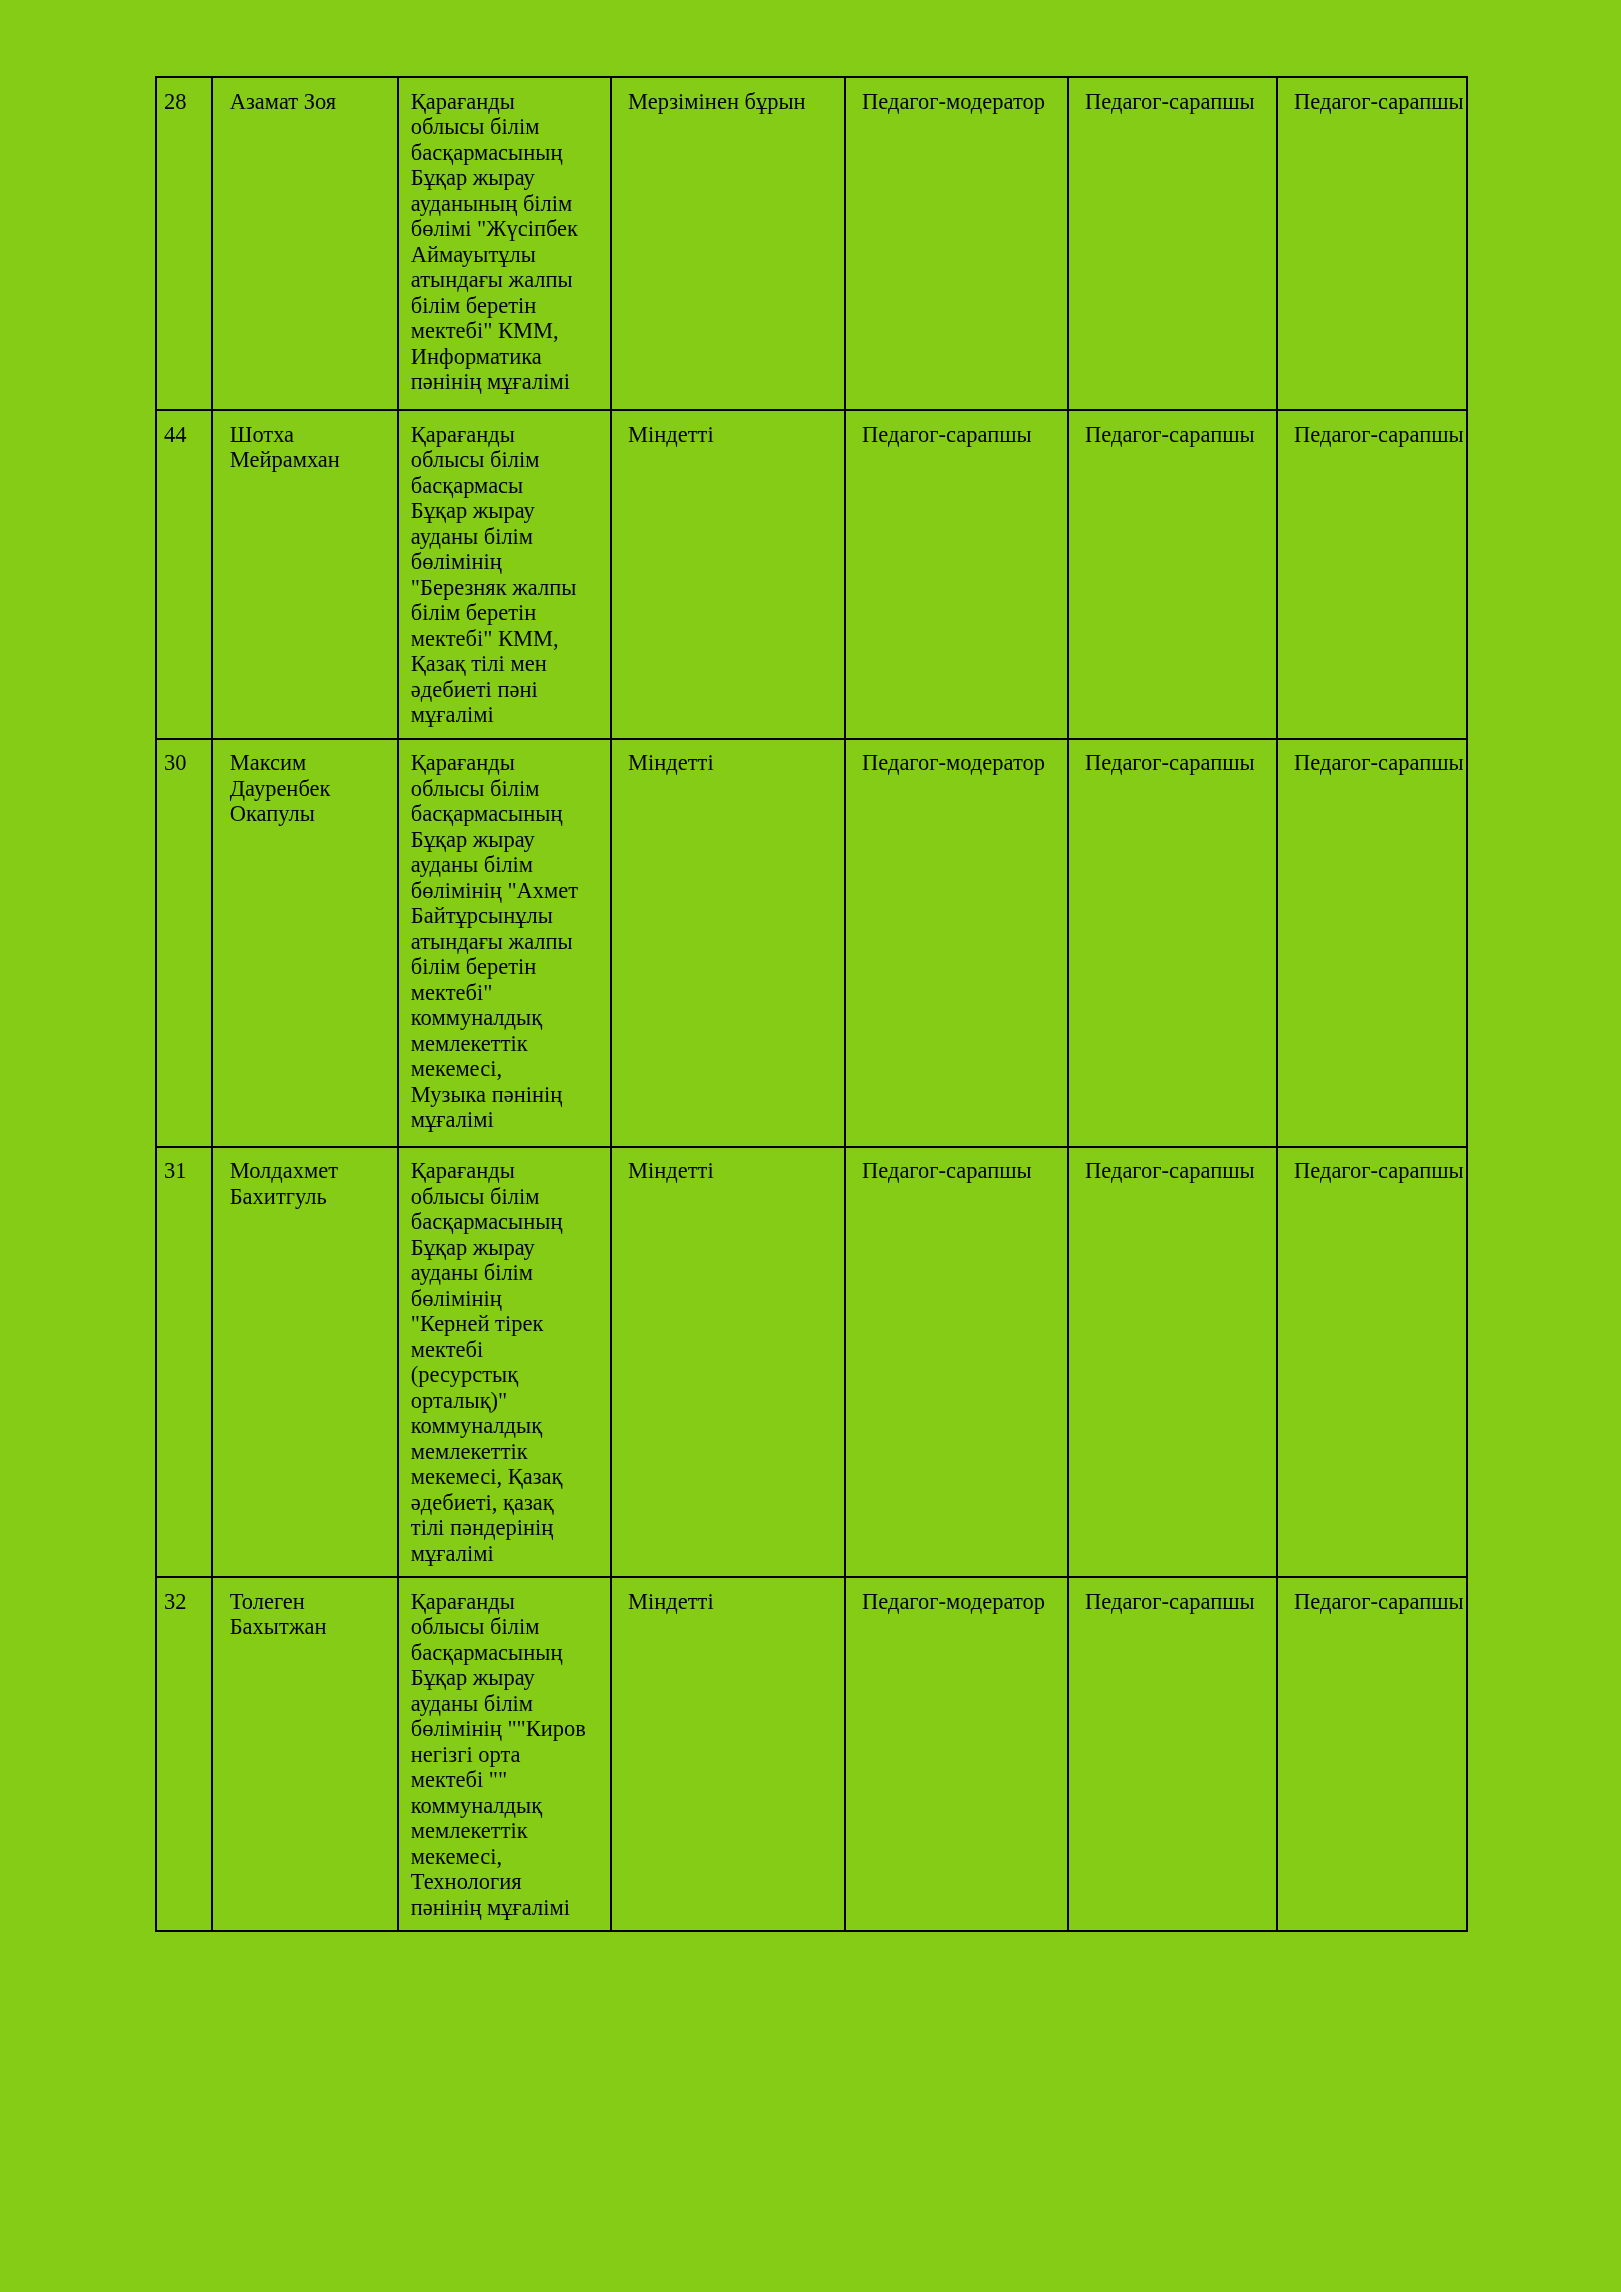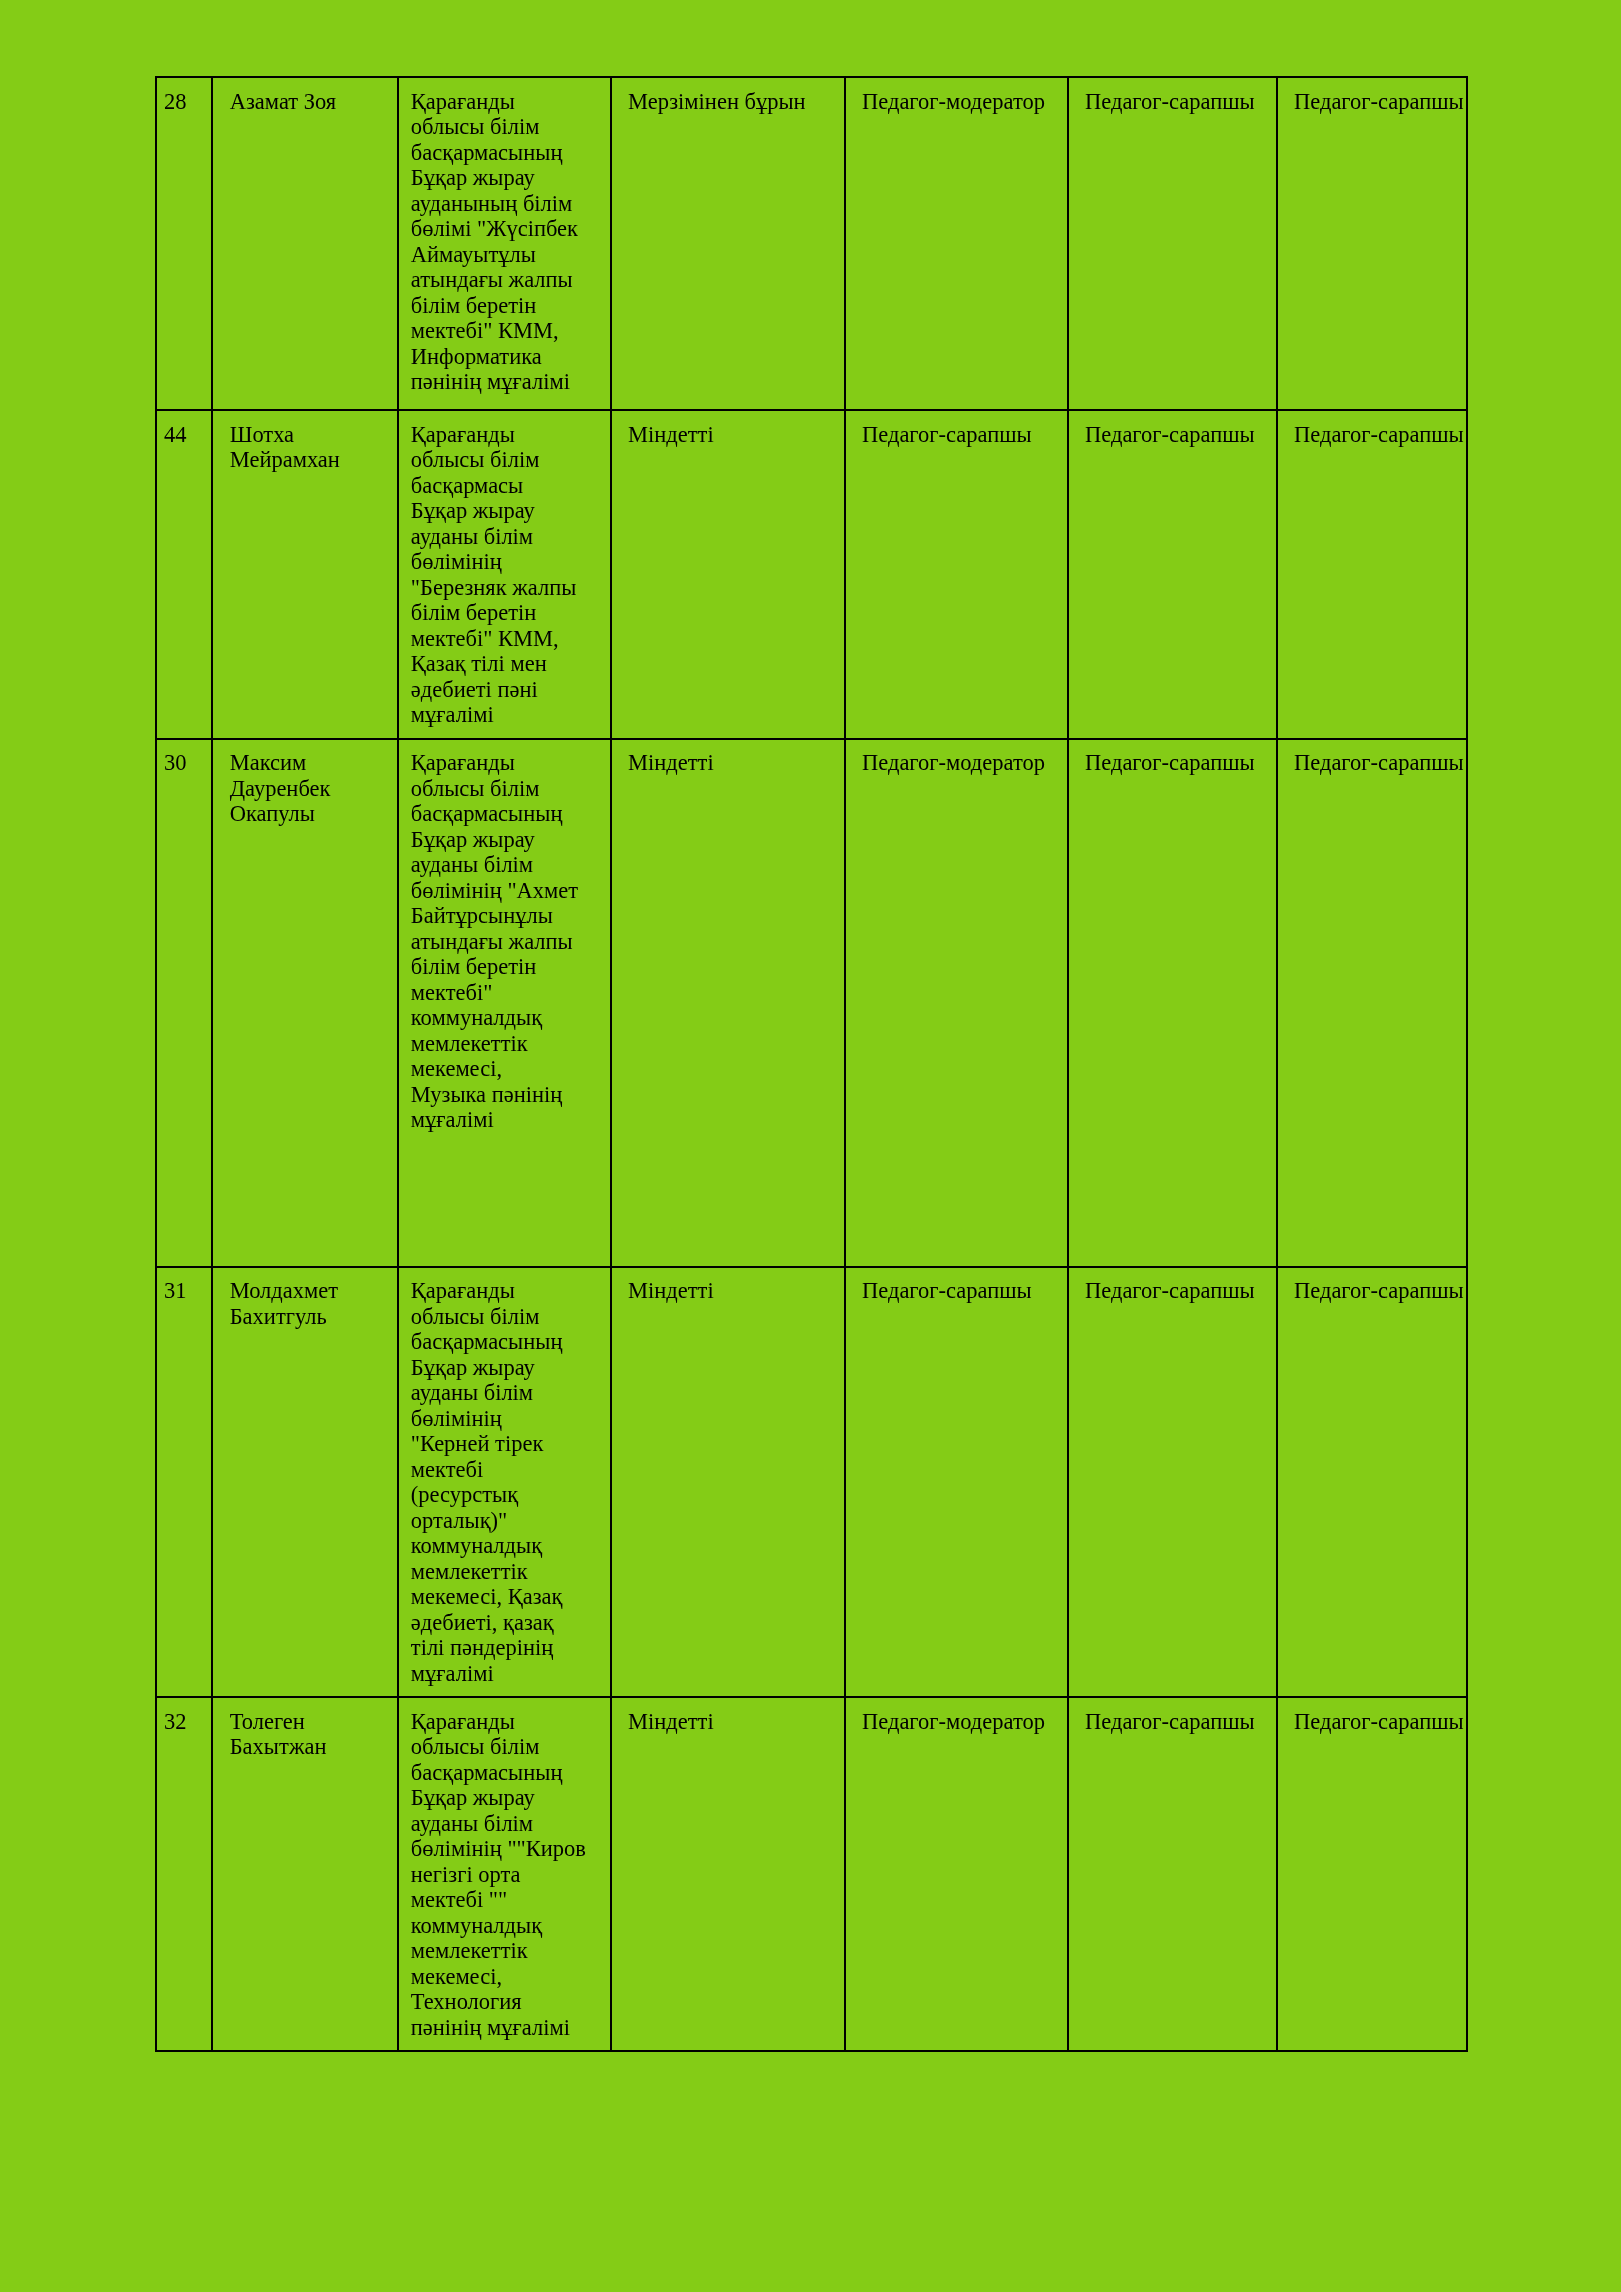--- a/index.html
+++ b/index.html
@@ -112,21 +112,21 @@
 білім беретін
 мектебі" КММ,
 Қазақ тілі мен
 әдебиеті пәні
 мұғалімі</td>
         <td class="status">Міндетті</td>
         <td class="role">Педагог-сарапшы</td>
         <td class="role">Педагог-сарапшы</td>
         <td class="role">Педагог-сарапшы</td>
       </tr>
-      <tr style="height:528px">
+      <tr style="height:408px">
         <td class="num">30</td>
         <td class="name">Максим
 Дауренбек
 Окапулы</td>
         <td class="org">Қарағанды
 облысы білім
 басқармасының
 Бұқар жырау
 ауданы білім
 бөлімінің "Ахмет

